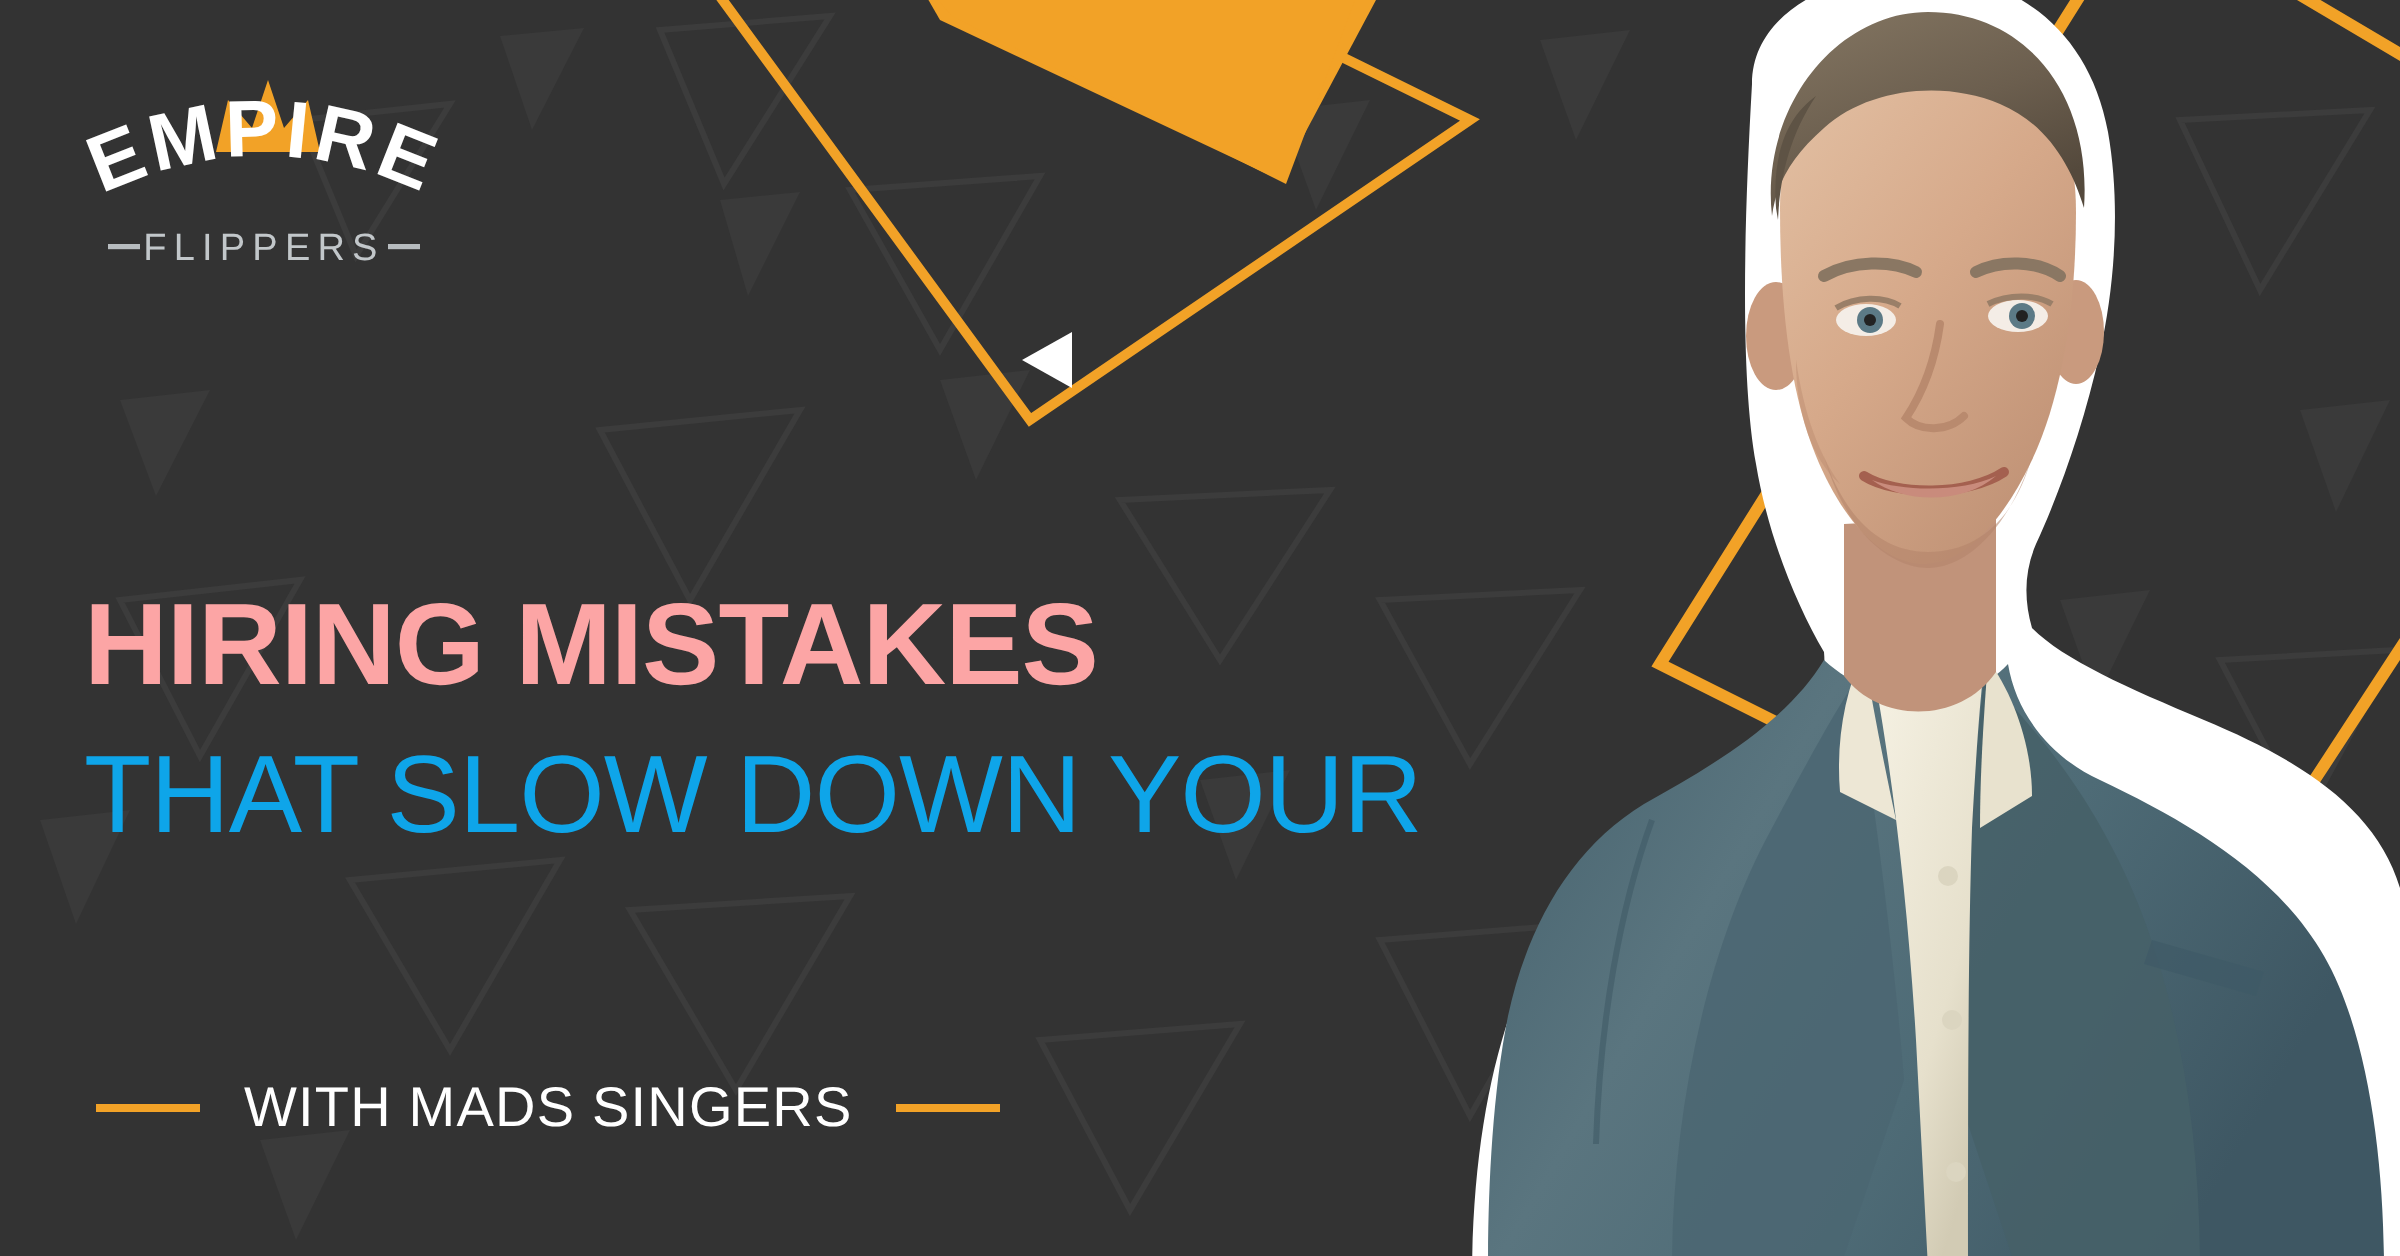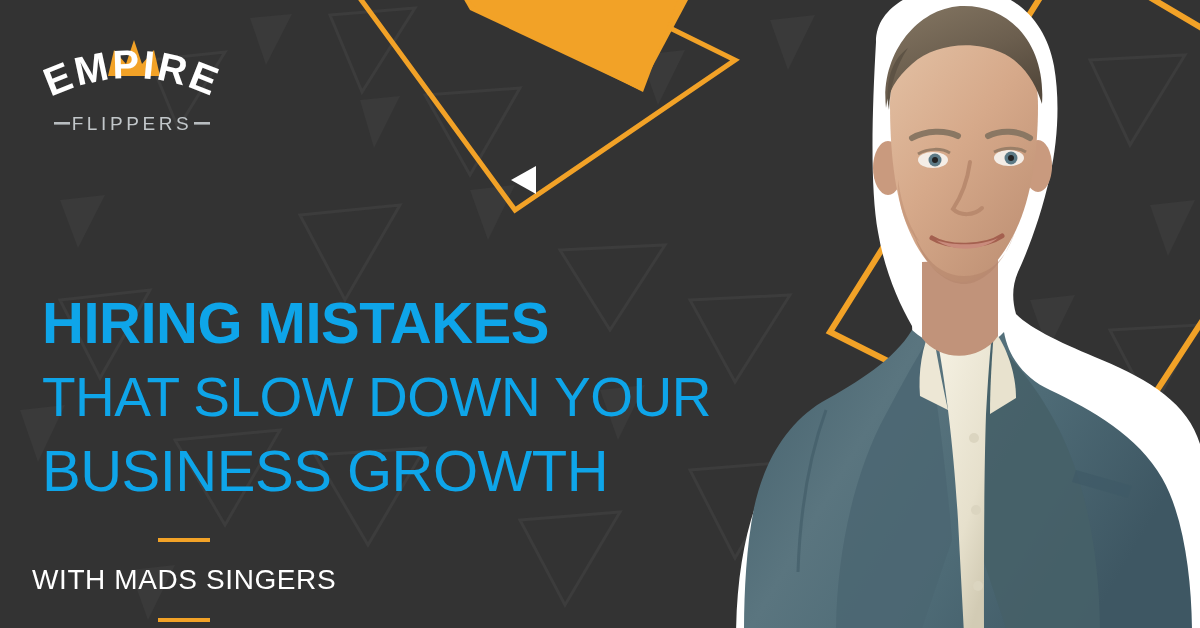--- a/index.html
+++ b/index.html
@@ -33,30 +33,30 @@
     width:640px;
   }
   .title-line {
     font-family:"Liberation Sans", sans-serif;
     font-weight:bold;
     font-size:58px;
     line-height:74px;
     letter-spacing:-0.5px;
     white-space:nowrap;
   }
-  .title-line.accent { color:#0ea5e9; }
+  .title-line.accent { color:#fca5a5; }
   .title-line.plain  { color:#0ea5e9; font-weight:normal; }
   #title-l2 { font-size:55px; }
   #title-l3 { font-size:58px; }
 
   
   #guest-row {
     position:absolute;
-    left:32px; top:538px;
-    display:flex; align-items:center; gap:22px;flex-direction:column;
+    left:48px; top:538px;
+    display:flex; align-items:center; gap:22px;
   }
   .rule {
     width:52px; height:4px;
     background:#F2A227;
     flex:0 0 auto;
   }
   #guest-name {
     color:#FFFFFF;
     font-size:28px;
     font-weight:normal;
@@ -275,21 +275,20 @@
         <rect x="32" y="94" width="16" height="2.6" fill="#B8BDC0"></rect>
         <text x="110" y="102" text-anchor="middle" font-family="'Liberation Sans', sans-serif" font-size="19" letter-spacing="3.6" fill="#C2C7CA">FLIPPERS</text>
         <rect x="172" y="94" width="16" height="2.6" fill="#B8BDC0"></rect>
       </g>
     </svg>
   </div>
 
   <div id="title-block">
     <div class="title-line accent" id="title-l1">HIRING MISTAKES</div>
     <div class="title-line plain" id="title-l2">THAT SLOW DOWN YOUR</div>
-    <div class="title-line plain" id="title-l3">BUSINESS GROWTH</div>
   </div>
 
   <div id="guest-row">
     <span class="rule"></span>
     <span id="guest-name">WITH MADS SINGERS</span>
     <span class="rule"></span>
   </div>
 
 </div>
 

